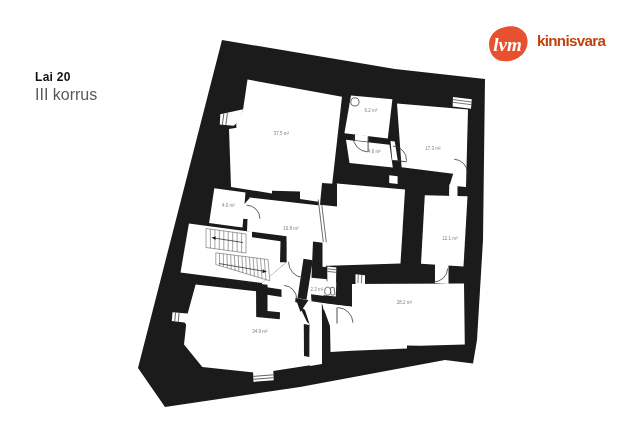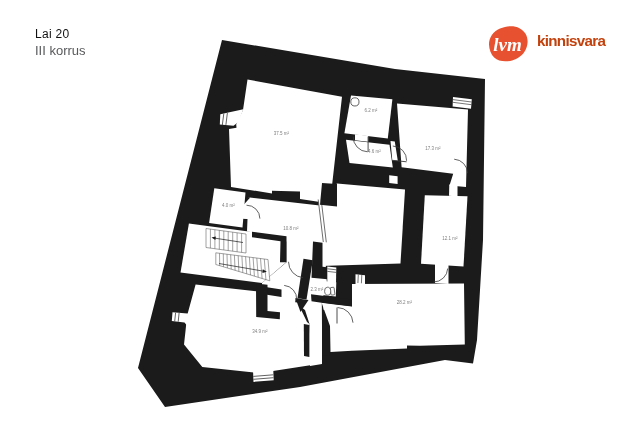--- a/index.html
+++ b/index.html
@@ -1,19 +1,19 @@
 <!DOCTYPE html>
 <html><head>
 <meta charset="utf-8">
 <style>
   html,body { margin:0; padding:0; width:640px; height:427px; background:#fff; overflow:hidden;
               font-family:"Liberation Sans", sans-serif; }
   .titleblock { position:absolute; left:35px; top:27px; }
-  .t1 { font-size:12px; font-weight:normal; color:#111; letter-spacing:0.3px; }
-  .t2 { font-size:13px; color:#58595b; margin-top:2px; }
+  .t1 { font-size:12px; font-weight:bold; color:#111; letter-spacing:0.3px;margin-top:43px; }
+  .t2 { font-size:16px; color:#58595b; margin-top:2px; }
   .logo { position:absolute; left:486px; top:24px;text-align:right; }
   .brand { position:absolute; left:537px; top:32px; font-size:15.2px; font-weight:bold; color:#c2410c; letter-spacing:-0.7px; }
 </style>
 </head>
 <body>
 
 <div class="titleblock">
   <div class="t1">Lai 20</div>
   <div class="t2">III korrus</div>
 </div>

